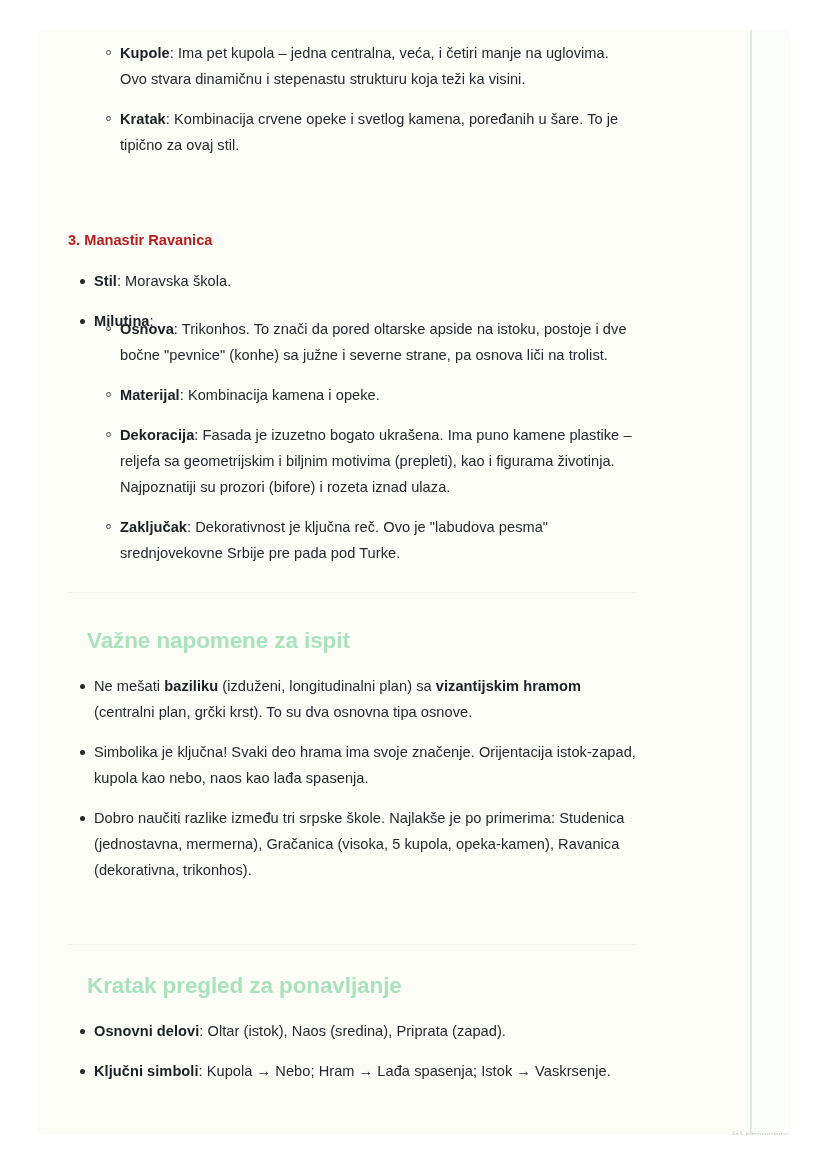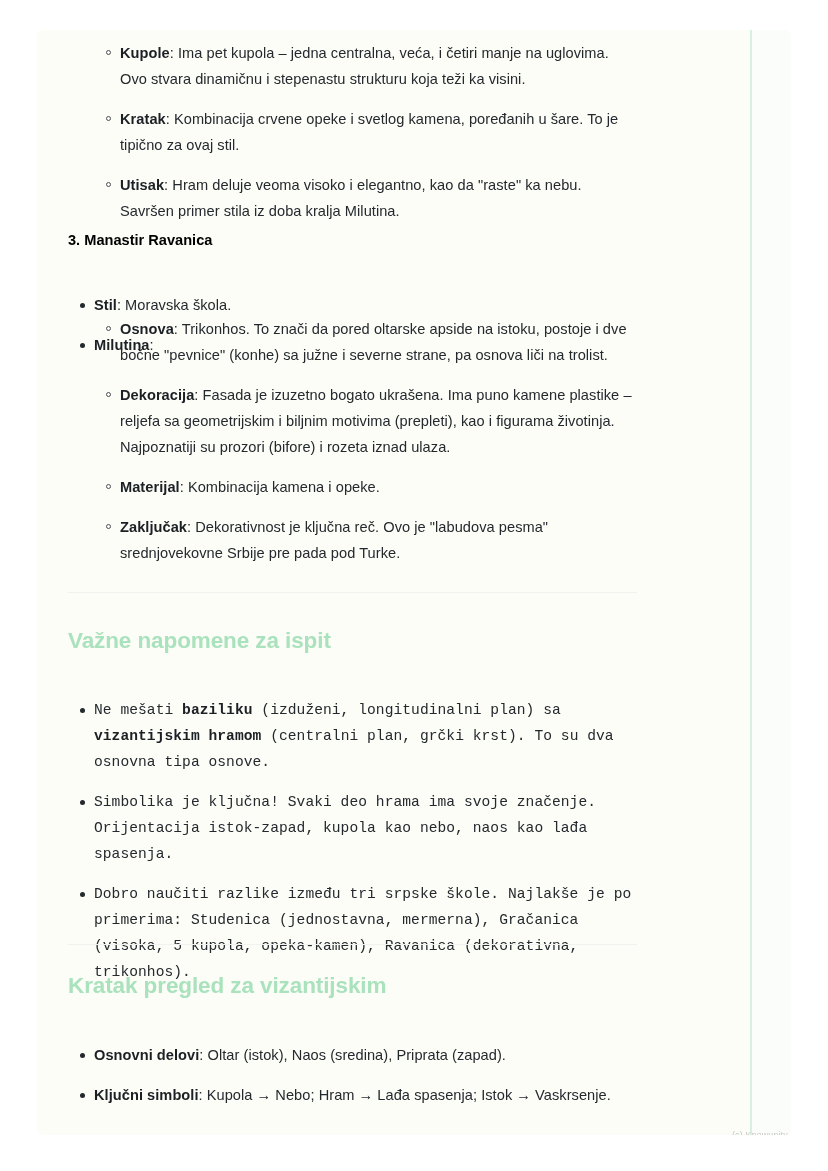--- a/index.html
+++ b/index.html
@@ -61,21 +61,21 @@
     margin: 0;
     padding: 0;
   }
   li.b1, li.b2 {
     position: relative;
     color: #24292e;
     font-size: 14.6px;
     line-height: 26px;
     letter-spacing: 0.05px;
   }
-  li.b1 { padding-left: 26px; margin-top: 24px; }
+  li.b1 { padding-left: 26px; }
   li.b2 { padding-left: 52px; }
 
   li.b1::before {
     content: "";
     position: absolute;
     left: 12px;
     top: 11px;
     width: 5px;
     height: 5px;
     border-radius: 50%;
@@ -95,31 +95,32 @@
   }
 
   li.b1 + li.b1, li.b2 + li.b2, li.b1 + li.b2, li.b2 + li.b1 { margin-top: 14px; }
 
   b, strong { font-weight: 700; color: #1b2025; }
 
   
   .subheading {
     font-size: 14.6px;
     font-weight: 700;
-    color: #000000;
+    color: #b91c1c;
     line-height: 22px;
   }
 
   
   .sec-heading {
     font-size: 22.5px;
     font-weight: 700;
     color: #a9e2bd;
     line-height: 30px;
     letter-spacing: -0.1px;
+    margin-left: 19px;
   }
 
   
   .divider {
     position: absolute;
     left: 0;
     width: 569px;
     height: 1px;
     background: #f1f1ef;
   }
@@ -141,50 +142,49 @@
 <div id="page-sheet">
 
   <div id="green-rule-soft"></div>
   <div id="green-rule"></div>
 
   <div id="content">
 
     <ul class="lvl2 blk" style="top:10px;">
       <li class="b2"><b>Kupole</b><span>: Ima pet kupola – jedna centralna, veća, i četiri manje na uglovima. Ovo stvara dinamičnu i stepenastu strukturu koja teži ka visini.</span></li>
       <li class="b2"><b>Kratak</b><span>: Kombinacija crvene opeke i svetlog kamena, poređanih u šare. To je tipično za ovaj stil.</span></li>
-      <li class="b2"><b>Utisak</b><span>: Hram deluje veoma visoko i elegantno, kao da "raste" ka nebu. Savršen primer stila iz doba kralja Milutina.</span></li>
     </ul>
 
     <div class="blk subheading" style="top:199px;">3. Manastir Ravanica</div>
 
     <ul class="lvl1 blk" style="top:238px;">
       <li class="b1"><b>Stil</b><span>: Moravska škola.</span></li>
       <li class="b1"><b>Milutina</b><span>:</span></li>
     </ul>
 
     <ul class="lvl2 blk" style="top:286px;">
       <li class="b2"><b>Osnova</b><span>: Trikonhos. To znači da pored oltarske apside na istoku, postoje i dve bočne "pevnice" (konhe) sa južne i severne strane, pa osnova liči na trolist.</span></li>
+      <li class="b2"><b>Materijal</b><span>: Kombinacija kamena i opeke.</span></li>
       <li class="b2"><b>Dekoracija</b><span>: Fasada je izuzetno bogato ukrašena. Ima puno kamene plastike – reljefa sa geometrijskim i biljnim motivima (prepleti), kao i figurama životinja. Najpoznatiji su prozori (bifore) i rozeta iznad ulaza.</span></li>
-      <li class="b2"><b>Materijal</b><span>: Kombinacija kamena i opeke.</span></li>
       <li class="b2"><b>Zaključak</b><span>: Dekorativnost je ključna reč. Ovo je "labudova pesma" srednjovekovne Srbije pre pada pod Turke.</span></li>
     </ul>
 
     <div class="divider" style="top:562px;"></div>
 
     <div class="blk sec-heading" style="top:596px;">Važne napomene za ispit</div>
 
-    <ul class="lvl1 blk" style="top:643px;font-family:Liberation Mono, monospace;">
+    <ul class="lvl1 blk" style="top:643px;">
       <li class="b1"><span>Ne mešati </span><b>baziliku</b><span> (izduženi, longitudinalni plan) sa </span><b>vizantijskim hramom</b><span> (centralni plan, grčki krst). To su dva osnovna tipa osnove.</span></li>
       <li class="b1"><span>Simbolika je ključna! Svaki deo hrama ima svoje značenje. Orijentacija istok-zapad, kupola kao nebo, naos kao lađa spasenja.</span></li>
       <li class="b1"><span>Dobro naučiti razlike između tri srpske škole. Najlakše je po primerima: Studenica (jednostavna, mermerna), Gračanica (visoka, 5 kupola, opeka-kamen), Ravanica (dekorativna, trikonhos).</span></li>
     </ul>
 
     <div class="divider" style="top:914px;"></div>
 
-    <div class="blk sec-heading" style="top:941px;">Kratak pregled za vizantijskim</div>
+    <div class="blk sec-heading" style="top:941px;">Kratak pregled za ponavljanje</div>
 
     <ul class="lvl1 blk" style="top:988px;">
       <li class="b1"><b>Osnovni delovi</b><span>: Oltar (istok), Naos (sredina), Priprata (zapad).</span></li>
       <li class="b1"><b>Ključni simboli</b><span>: Kupola → Nebo; Hram → Lađa spasenja; Istok → Vaskrsenje.</span></li>
     </ul>
 
   </div>
 
   <div id="footer-credit">(c) Knowunity 2025</div>
 

